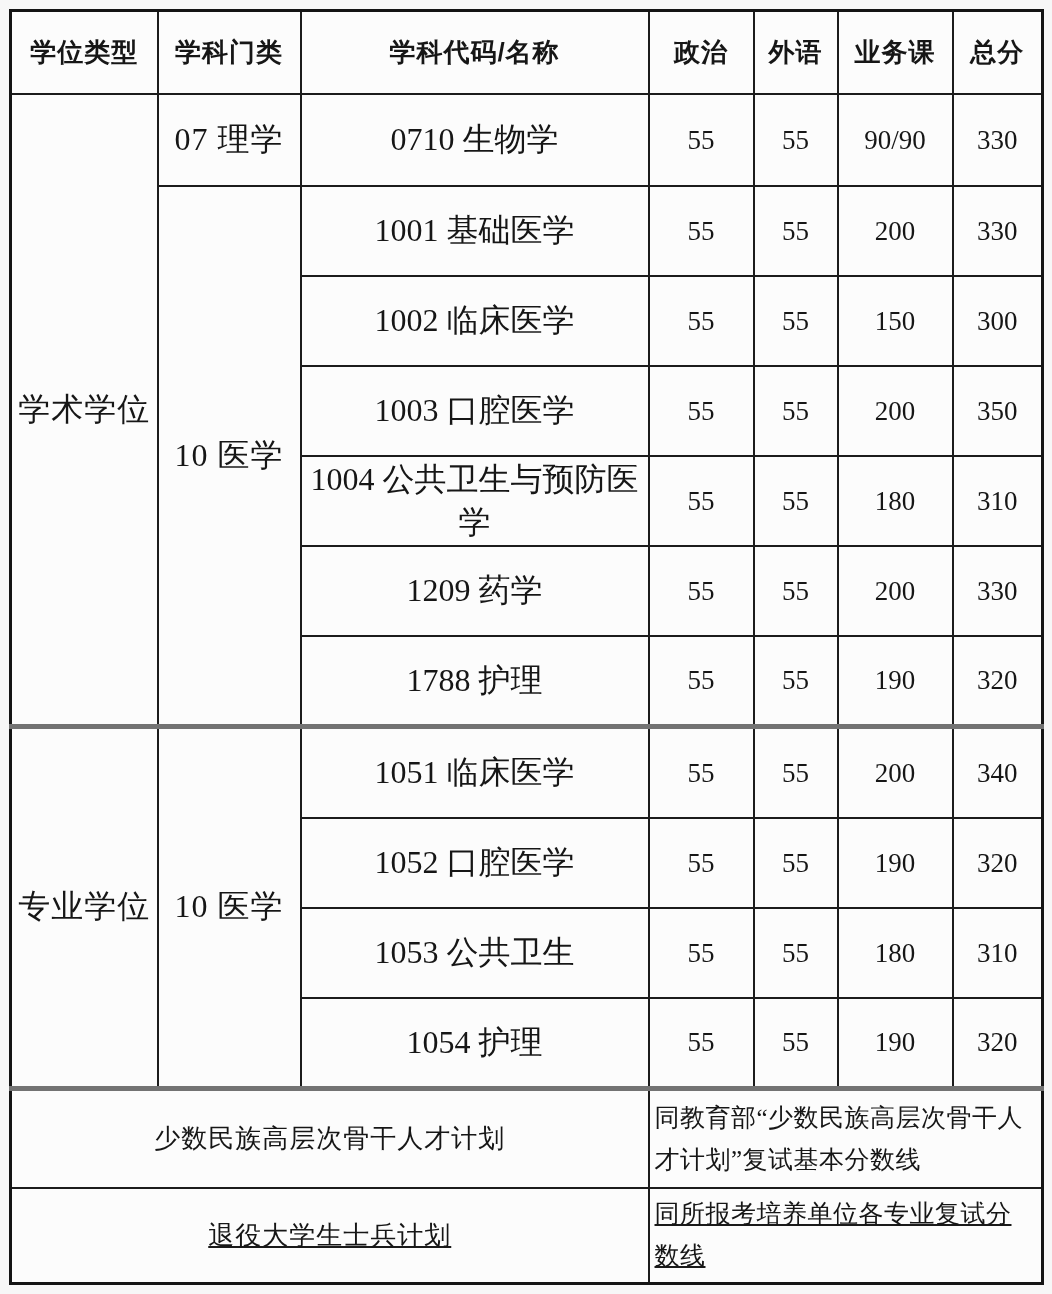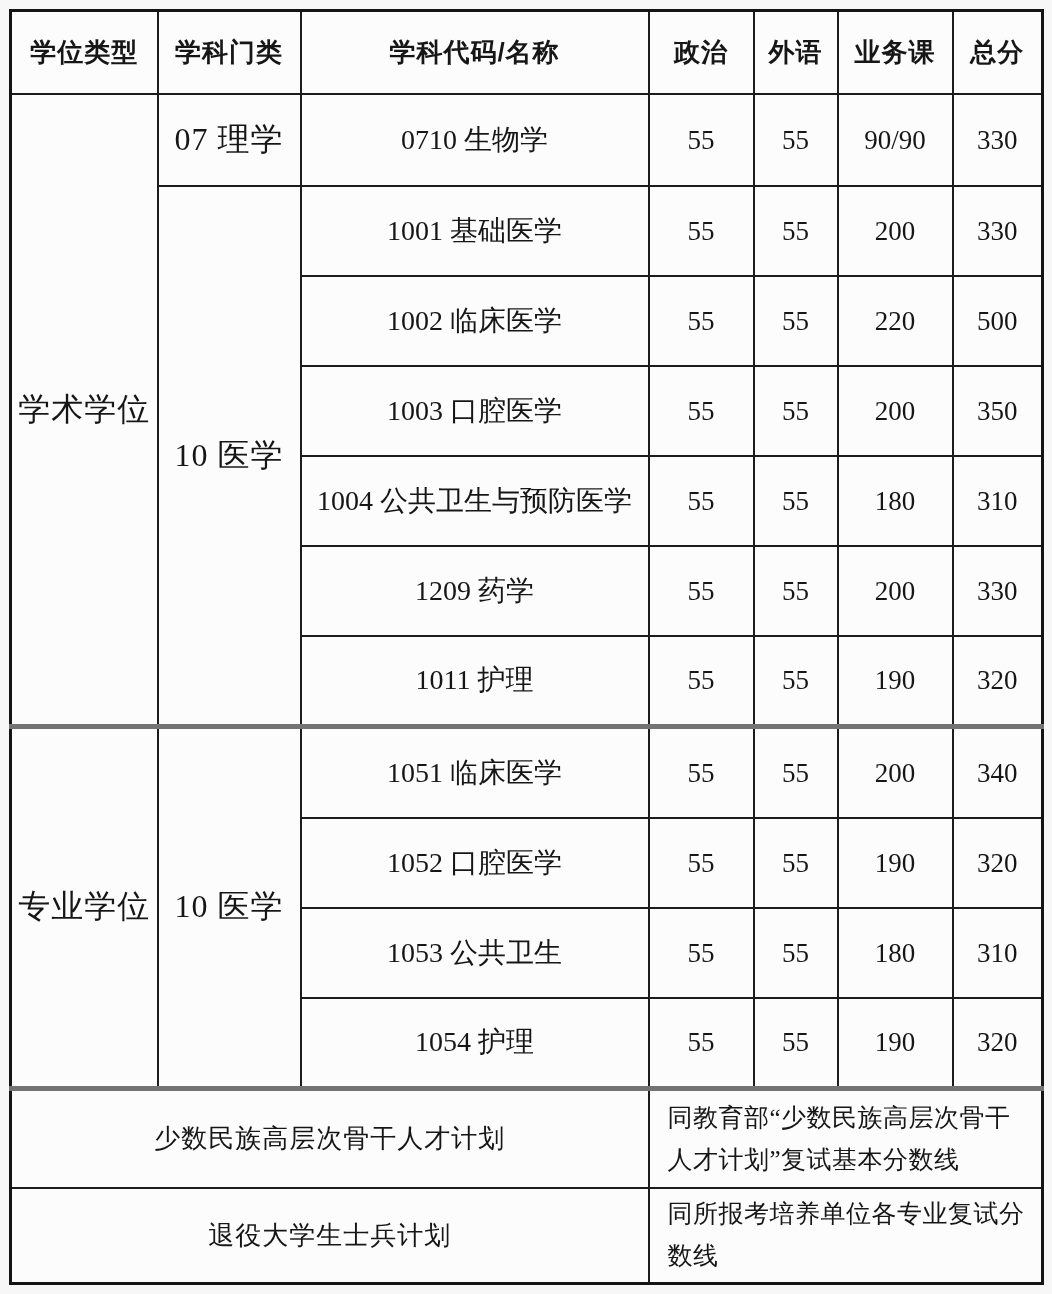--- a/index.html
+++ b/index.html
@@ -42,30 +42,30 @@
     font-family: "Liberation Sans", "DejaVu Sans", sans-serif;
     font-weight: bold;
     font-size: 26px;
     height: 81px;
     letter-spacing: 1px;
   }
   tr.data-row { height: 90px; }
   tr.row-first { height: 92px; }
   tr.section-divider > td { border-top: 5px solid #737373; }
   td.num-cell { font-size: 27px; }
-  td.subject-cell { font-size: 28px; border-radius: 32px; }
+  td.subject-cell { font-size: 32px; border-radius: 32px; }
   td.merge-cell { font-size: 32px; letter-spacing: 1px; }
   tr.plan-row-1 { height: 100px; margin-left: 20px; }
-  tr.plan-row-2 { height: 95px; }
+  tr.plan-row-2 { height: 95px; text-decoration: underline; }
   td.plan-name-cell { font-size: 26px; letter-spacing: 1px; }
   td.note-cell {
     text-align: left;
     font-size: 25px;
     line-height: 42px;
-    padding: 2px 6px 2px 18px;
+    padding: 2px 6px 2px 5px;
     letter-spacing: 0.5px;
   }
 </style>
 </head>
 <body>
 
 <div class="page">
   <table class="score-table">
     <colgroup>
       <col style="width:147px">
@@ -102,22 +102,22 @@
         <td class="subject-cell">1001 基础医学</td>
         <td class="num-cell">55</td>
         <td class="num-cell">55</td>
         <td class="num-cell">200</td>
         <td class="num-cell">330</td>
       </tr>
       <tr class="data-row">
         <td class="subject-cell">1002 临床医学</td>
         <td class="num-cell">55</td>
         <td class="num-cell">55</td>
-        <td class="num-cell">220</td>
-        <td class="num-cell">500</td>
+        <td class="num-cell">150</td>
+        <td class="num-cell">300</td>
       </tr>
       <tr class="data-row">
         <td class="subject-cell">1003 口腔医学</td>
         <td class="num-cell">55</td>
         <td class="num-cell">55</td>
         <td class="num-cell">200</td>
         <td class="num-cell">350</td>
       </tr>
       <tr class="data-row">
         <td class="subject-cell">1004 公共卫生与预防医学</td>
@@ -127,21 +127,21 @@
         <td class="num-cell">310</td>
       </tr>
       <tr class="data-row">
         <td class="subject-cell">1209 药学</td>
         <td class="num-cell">55</td>
         <td class="num-cell">55</td>
         <td class="num-cell">200</td>
         <td class="num-cell">330</td>
       </tr>
       <tr class="data-row">
-        <td class="subject-cell">1011 护理</td>
+        <td class="subject-cell">1788 护理</td>
         <td class="num-cell">55</td>
         <td class="num-cell">55</td>
         <td class="num-cell">190</td>
         <td class="num-cell">320</td>
       </tr>
       <tr class="data-row row-first section-divider">
         <td class="merge-cell" rowspan="4">专业学位</td>
         <td class="merge-cell" rowspan="4">10 医学</td>
         <td class="subject-cell">1051 临床医学</td>
         <td class="num-cell">55</td>

